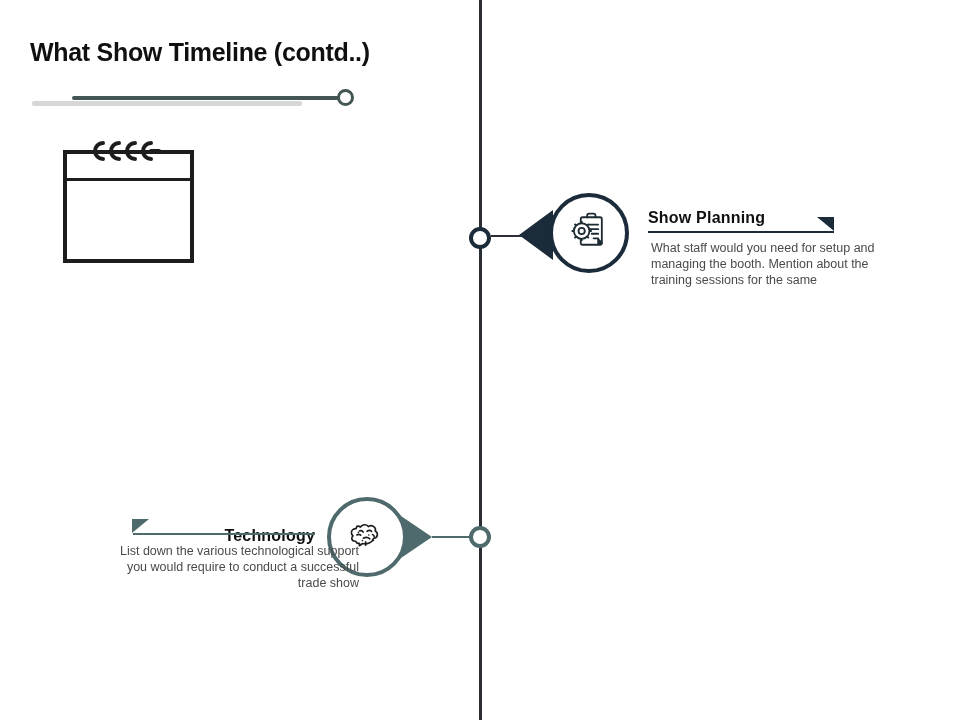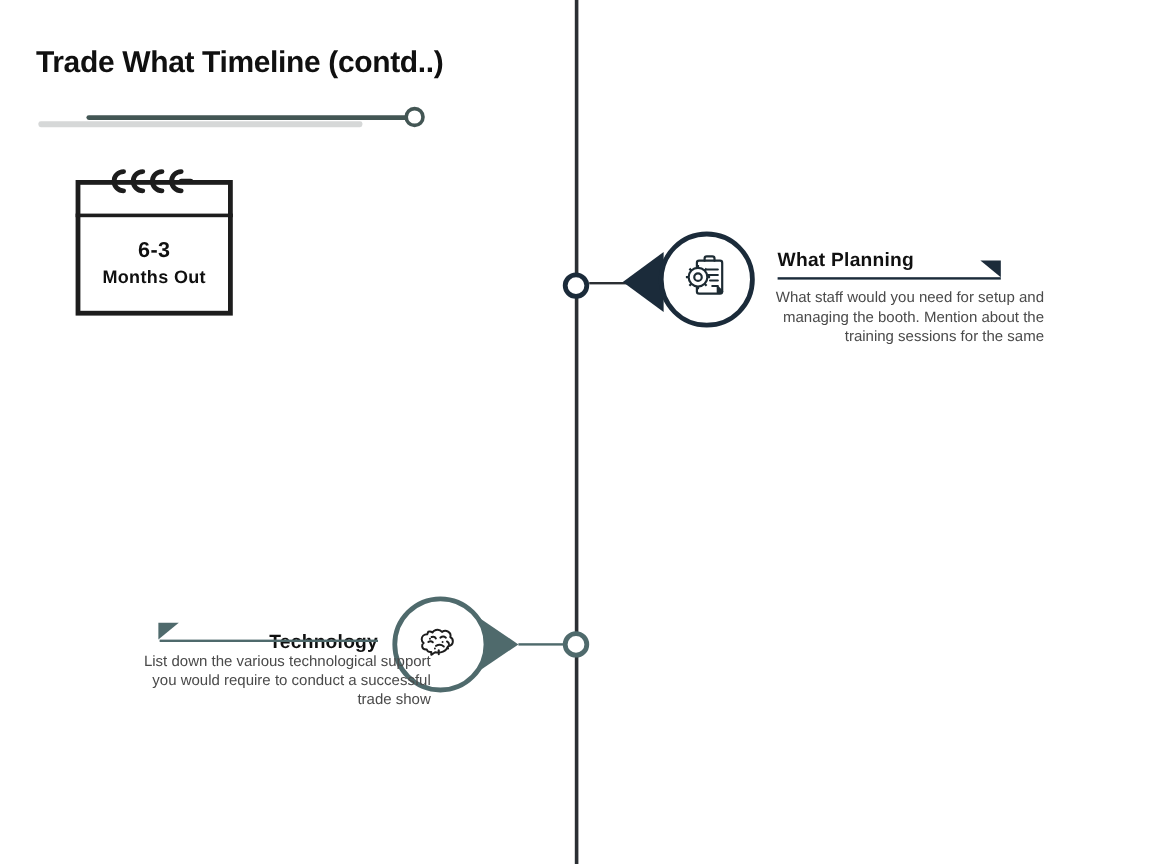--- a/index.html
+++ b/index.html
@@ -174,21 +174,21 @@
     border-bottom: 25px solid transparent;
     border-right: 34px solid #1b2b3a;
   }
   #head-staff { left: 648px; top: 209px; }
   #rule-staff { left: 648px; top: 231px; width: 186px; background: #1b2b3a; }
   #flag-staff {
     left: 817px; top: 217px;
     border-left: 17px solid transparent;
     border-top: 14px solid #1b2b3a;
   }
-  #body-staff { left: 624px; top: 240px; width: 246px; text-align: right; }
+  #body-staff { left: 651px; top: 240px; width: 246px; text-align: left; }
 
   
   #node-tech { left: 469px; top: 526px; border: 4px solid #4f6a6c; }
   #conn-tech { left: 432px; top: 536px; width: 40px; background: #4f6a6c; }
   #circle-tech { left: 327px; top: 497px; border: 4px solid #4f6a6c; }
   #tri-tech {
     left: 398px; top: 514px;
     border-top: 23px solid transparent;
     border-bottom: 23px solid transparent;
     border-left: 34px solid #4f6a6c;
@@ -198,21 +198,21 @@
   #flag-tech {
     left: 132px; top: 519px;
     border-right: 17px solid transparent;
     border-top: 14px solid #4f6a6c;
   }
   #body-tech { left: 75px; top: 543px; width: 240px; text-align: right; margin-left: 44px; }
 </style>
 </head>
 <body>
 
-<div class="slide-title">Trade What Timeline (contd..)</div>
+<div class="slide-title">What Show Timeline (contd..)</div>
 
 <div class="title-rule-gray"></div>
 <div class="title-rule-dark"></div>
 <div class="title-rule-dot"></div>
 
 <div class="timeline-axis"></div>
 
 <div class="calendar">
   <div class="calendar-body"></div>
   <div class="calendar-headrule"></div>
@@ -220,24 +220,20 @@
     <svg viewBox="0 0 70 26" width="70" height="26" aria-hidden="true">
       <g fill="none" stroke="#1d1d1d" stroke-width="4" stroke-linecap="round">
         <path d="M10 4 a8 8 0 1 0 0 16"></path>
         <path d="M26 4 a8 8 0 1 0 0 16"></path>
         <path d="M42 4 a8 8 0 1 0 0 16"></path>
         <path d="M58 4 a8 8 0 1 0 0 16"></path>
         <path d="M58 12 h8"></path>
       </g>
     </svg>
   </div>
-  <div class="calendar-text">
-    <div class="calendar-line1">6-3</div>
-    <div class="calendar-line2">Months Out</div>
-  </div>
 </div>
 
 <div class="node-ring" id="node-staff"></div>
 <div class="connector" id="conn-staff"></div>
 <div class="pointer-tri" id="tri-staff"></div>
 
 <div class="icon-circle" id="circle-staff">
   <span>
     <svg viewBox="0 0 48 48" width="44" height="44" aria-hidden="true">
       <g fill="none" stroke="#1d2b33" stroke-width="2" stroke-linejoin="round" stroke-linecap="round">
@@ -249,21 +245,21 @@
       <g fill="none" stroke="#1d2b33" stroke-width="2">
         <circle cx="16" cy="24" r="8.5" fill="#ffffff"></circle>
         <circle cx="16" cy="24" r="3.4"></circle>
         <path d="M16 15.5 v-2.5 M16 32.5 v2.5 M7.5 24 h-2.5 M24.5 24 h2.5
                  M10 18 l-1.8 -1.8 M22 30 l1.8 1.8 M22 18 l1.8 -1.8 M10 30 l-1.8 1.8"></path>
       </g>
     </svg>
   </span>
 </div>
 
-<div class="entry-heading" id="head-staff">What Planning</div>
+<div class="entry-heading" id="head-staff">Show Planning</div>
 <div class="entry-rule" id="rule-staff"></div>
 <div class="entry-flag" id="flag-staff"></div>
 <div class="entry-body" id="body-staff">What staff would you need for setup and managing the booth. Mention about the training sessions for the same</div>
 
 <div class="node-ring" id="node-tech"></div>
 <div class="connector" id="conn-tech"></div>
 <div class="pointer-tri" id="tri-tech"></div>
 
 <div class="icon-circle" id="circle-tech">
   <span>

